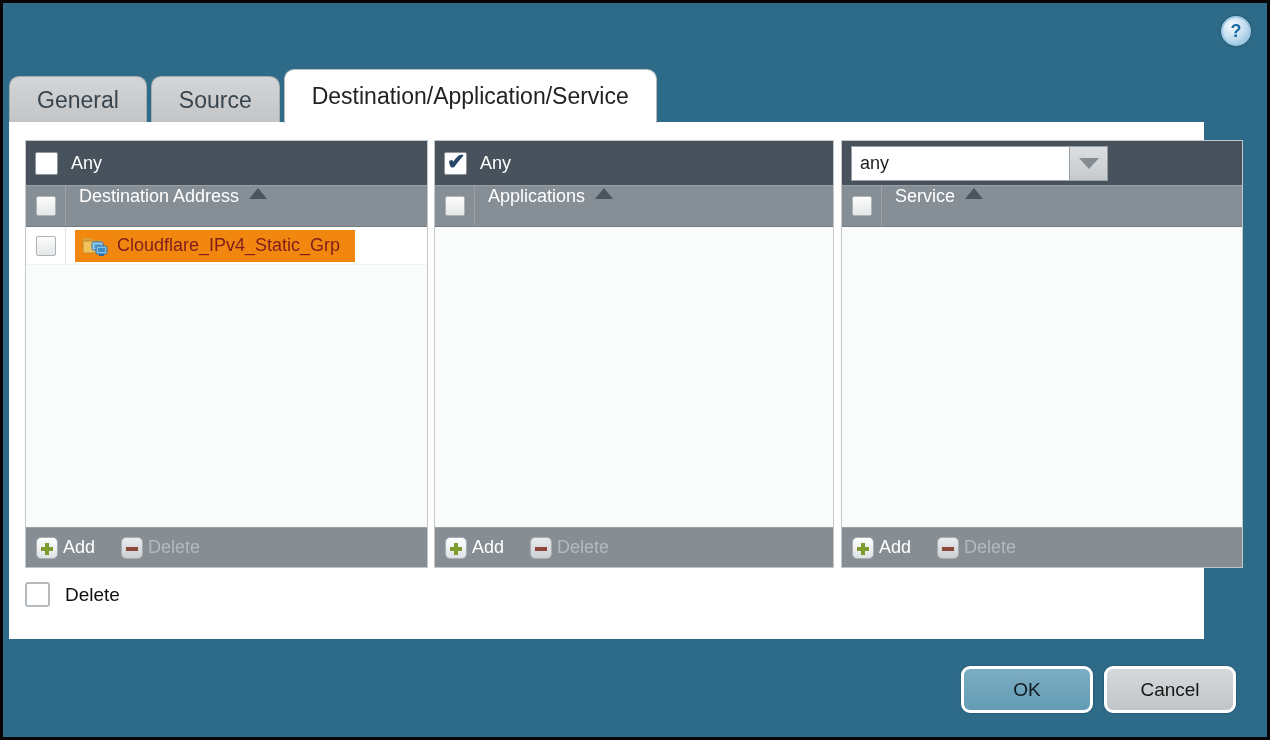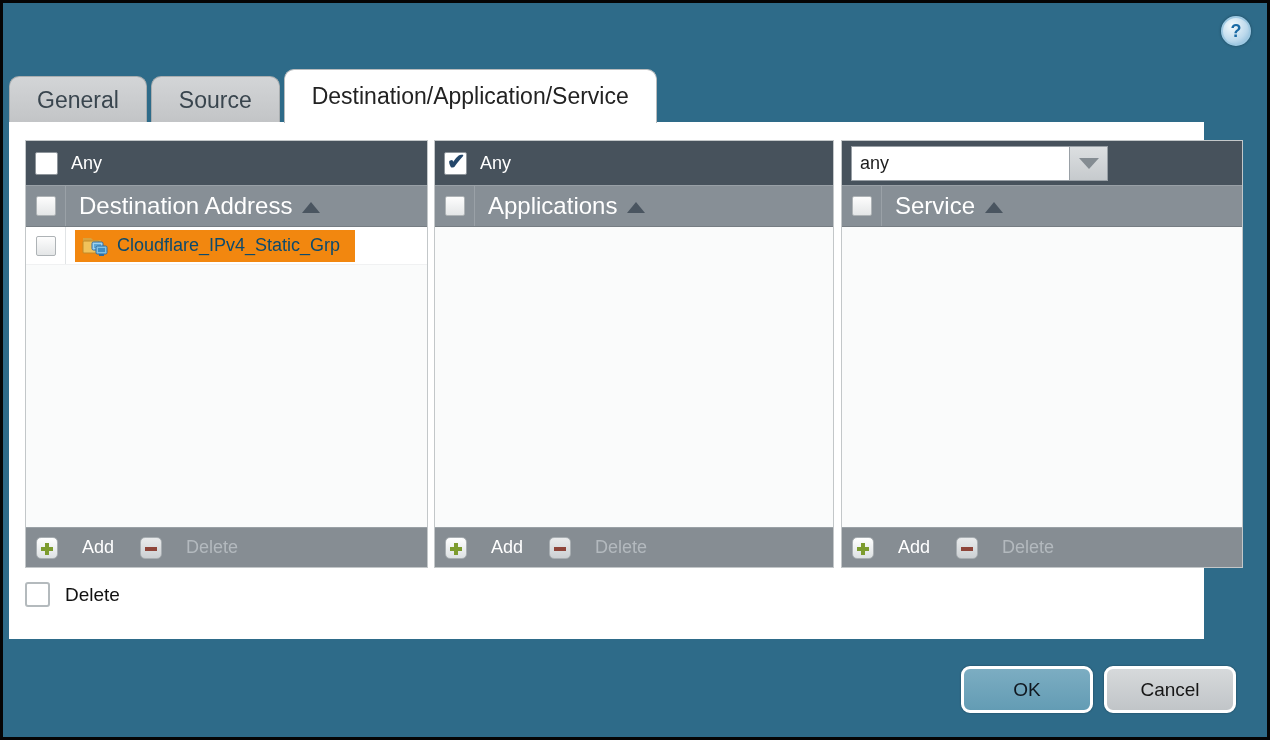--- a/index.html
+++ b/index.html
@@ -49,44 +49,44 @@
             color:#25476a; font-size:22px; font-weight:bold; }
   .cb-small { width:20px; height:20px; background:linear-gradient(#fdfdfd,#e4e6e7);
             border:1px solid #aeb3b6; border-radius:2px; cursor:pointer; flex:none; }
   .cb-negate { width:25px; height:25px; background:#fff; border:2px solid #b4babd; border-radius:3px;
             cursor:pointer; flex:none; }
 
   .any-label { color:#fff; font-size:18px; margin-left:13px; }
 
   .head-cb-cell { width:40px; display:flex; align-items:center; justify-content:center;
             border-right:1px solid #9aa1a7; }
-  .head-label { display:flex; align-items:center; padding-left:13px; color:#fff; font-size:24px; gap:10px; }
+  .head-label { display:flex; padding-left:13px; color:#fff; font-size:18px; gap:10px; }
   .sort-asc { width:0; height:0; border-left:9px solid transparent; border-right:9px solid transparent;
             border-bottom:11px solid #4a5560; margin-top:2px; }
 
   
   .dd { display:flex; align-items:center; }
   .dd-input { width:219px; height:35px; background:#fff; border:1px solid #99a0a6;
             display:flex; align-items:center; padding:0 8px; font-size:18px; color:#1d1d1d; cursor:pointer; }
   .dd-btn { width:38px; height:35px; background:linear-gradient(#dcdfe1,#c6cacd);
             border:1px solid #99a0a6; border-left:none; display:flex; align-items:center;
             justify-content:center; cursor:pointer; }
   .dd-arrow { width:0; height:0; border-left:10px solid transparent; border-right:10px solid transparent;
             border-top:11px solid #848c92; }
 
   
   .row { height:38px; display:flex; align-items:center; background:#fff;
          border-bottom:1px solid #f0f1f2; cursor:pointer; }
   .row-cb-cell { width:40px; height:100%; display:flex; align-items:center; justify-content:center;
          border-right:1px solid #e1e4e6; flex:none; }
-  .row-sel { margin-left:9px; height:32px; background:#f2870f; color:#0c4a6e; display:flex;
+  .row-sel { margin-left:9px; height:32px; background:#f2870f; color:#7f1d1d; display:flex;
          align-items:center; padding:0 15px 0 6px; font-size:18px; gap:9px; }
 
   
-  .btn-mini { display:flex; align-items:center; gap:24px; cursor:pointer; }
+  .btn-mini { display:flex; align-items:center; gap:5px; cursor:pointer; }
   .icon-sq { width:22px; height:22px; border-radius:5px; border:1px solid #a8aeb2;
          background:linear-gradient(#ffffff,#dde1e3); position:relative; flex:none; }
   .icon-sq.plus::before  { content:""; position:absolute; left:4px; top:9px; width:12px; height:4px; background:#7d9c2f; }
   .icon-sq.plus::after   { content:""; position:absolute; left:8px; top:5px; width:4px; height:12px; background:#7d9c2f; }
   .icon-sq.minus { background:linear-gradient(#e9ebec,#ccd0d3); }
   .icon-sq.minus::before { content:""; position:absolute; left:4px; top:9px; width:12px; height:4px; background:#8e453a; }
   .lbl-add { color:#fff; font-size:18px; }
   .lbl-del { color:#b3b9be; font-size:18px; }
 
   

